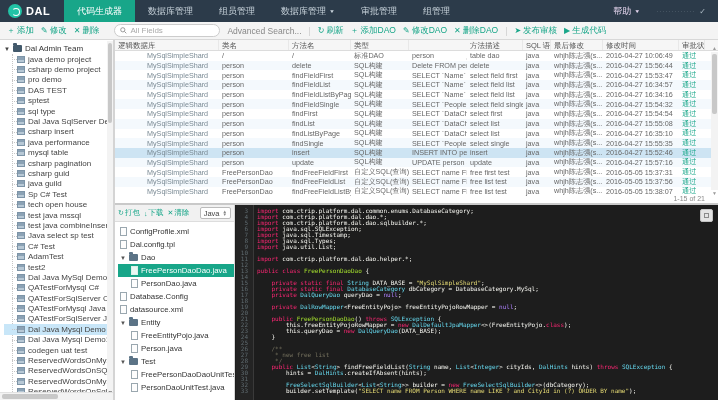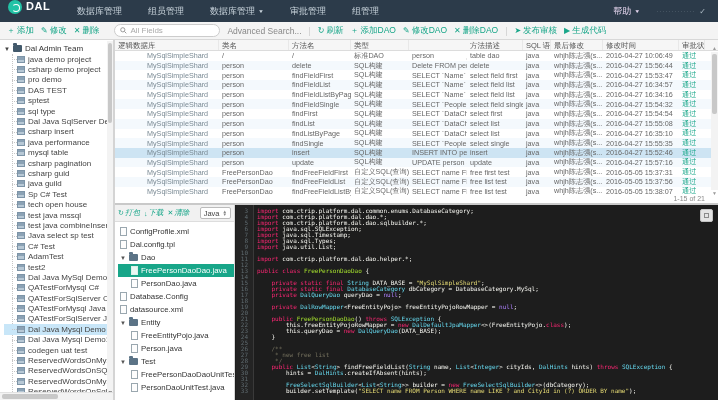--- a/index.html
+++ b/index.html
@@ -2,21 +2,21 @@
 <html><head>
 <meta charset="utf-8">
 <style>
   *{margin:0;padding:0;box-sizing:border-box;}
   html,body{background:#888;}
   body{font-family:"Liberation Sans","DejaVu Sans",sans-serif;}
   #screen{position:relative;width:718px;height:400px;background:#fff;overflow:hidden;font-size:8px;color:#333;margin:0 auto;}
 
   
   .nav{position:absolute;top:0;left:0;right:0;height:22px;background:#2c3b4a;display:flex;align-items:stretch;}
-  .logo{display:flex;gap:4px;padding:0 14px 0 8px;}
+  .logo{display:flex;align-items:center;gap:4px;padding:0 14px 0 8px;}
   .logo-icon{width:14px;height:14px;border-radius:50%;background:#22c3a6;position:relative;}
   .logo-icon::after{content:"";position:absolute;left:4px;top:4px;width:6px;height:6px;border-radius:50%;border:1.5px solid #fff;border-left-color:transparent;}
   .logo-text{color:#fff;font-weight:bold;font-size:11px;letter-spacing:.5px;}
   .menu{display:flex;align-items:stretch;}
   .menu-item{color:#c9d4dc;font-size:9px;padding:0 13px;display:flex;align-items:center;cursor:pointer;white-space:nowrap;}
   .menu-item.active{background:#18a689;color:#fff;}
   .caret{font-size:6px;margin-left:3px;transform:scaleY(.8);}
   .nav-right{margin-left:auto;display:flex;align-items:center;gap:16px;padding-right:12px;}
   .help{color:#e6d6ef;font-size:9px;display:flex;align-items:center;}
   .user{color:#7d8d99;font-size:6px;letter-spacing:1px;display:flex;align-items:center;gap:4px;}
@@ -64,21 +64,21 @@
   .pgn{position:absolute;right:13px;bottom:1px;font-size:7px;color:#8a8a8a;}
   .gvsb{position:absolute;right:0;top:12px;width:7px;height:138px;background:#f3f3f3;}
   .gvsb .thumb{position:absolute;top:2px;left:1px;width:5px;height:60px;background:#c8c8c8;border-radius:2px;}
   .gvsb .arr{position:absolute;left:0;width:7px;height:7px;color:#9a9a9a;font-size:5px;text-align:center;line-height:7px;}
   .splitter-h{position:absolute;left:115px;right:0;top:203px;height:2px;background:#c9c9c9;}
 
   
   .bpanel{position:absolute;left:115px;top:205px;right:0;bottom:0;background:#1d1d1d;}
   .bleft{position:absolute;left:0;top:0;width:120px;bottom:0;background:#fff;border-right:1px solid #d6d6d6;display:flex;flex-direction:column;}
   .btbar{height:17px;background:#f1f1f1;border-bottom:1px solid #ddd;display:flex;align-items:center;gap:4px;padding:0 3px;font-size:7.5px;white-space:nowrap;}
-  .btn2{color:#18a689;display:flex;align-items:center;gap:1px;cursor:pointer;font-style:italic;}
+  .btn2{color:#18a689;display:flex;align-items:center;gap:1px;cursor:pointer;}
   .btn2 .ico{font-size:7px;}
   .javasel{margin-left:auto;background:#fff;border:1px solid #bbb;border-radius:2px;height:12px;display:flex;align-items:center;gap:3px;padding:0 3px;font-size:7.5px;color:#444;cursor:pointer;}
   .updown{display:flex;flex-direction:column;font-size:4.5px;color:#888;line-height:3.4px;}
   .ftree{flex:1;overflow:hidden;padding:3px 0 0 3px;}
   .frow{display:flex;align-items:center;gap:3px;height:13px;font-size:7.8px;color:#333;white-space:nowrap;padding:0 2px;cursor:pointer;}
   .frow.sel{background:#18a689;color:#fff;}
   .frow.d1{padding-left:13px;}
   .frow .exp{color:#555;}
   .ficon{width:7px;height:9px;background:#fdfdfd;border:1px solid #9aa7af;flex:none;}
   .frow.sel .ficon{border-color:#d8f2ea;background:#e8f8f3;}
@@ -99,20 +99,23 @@
 <body>
 
 <div id="screen">
 
   <div class="nav">
     <div class="logo">
       <span class="logo-icon"></span>
       <span class="logo-text">DAL</span>
     </div>
     <div class="menu" id="nav-menu">
+        <div class="menu-item active">
+          <span>代码生成器</span>
+        </div>
         <div class="menu-item">
           <span>数据库管理</span>
         </div>
         <div class="menu-item">
           <span>组员管理</span>
         </div>
         <div class="menu-item">
           <span>数据库管理</span>
           <span class="caret">▼</span>
         </div>

